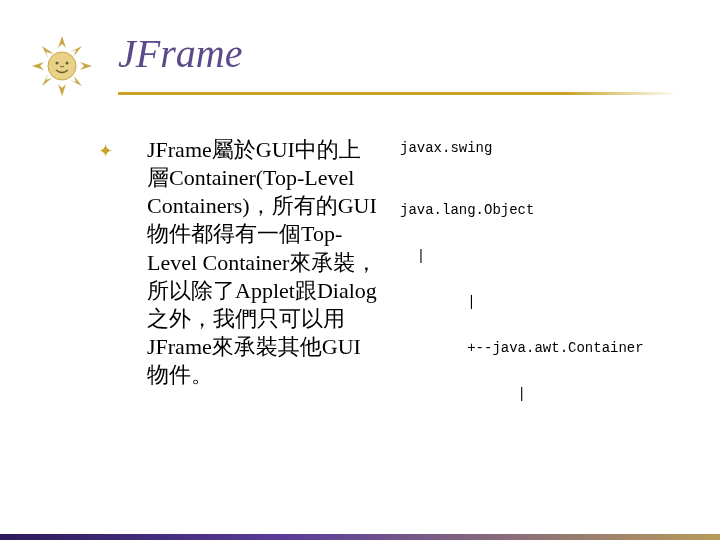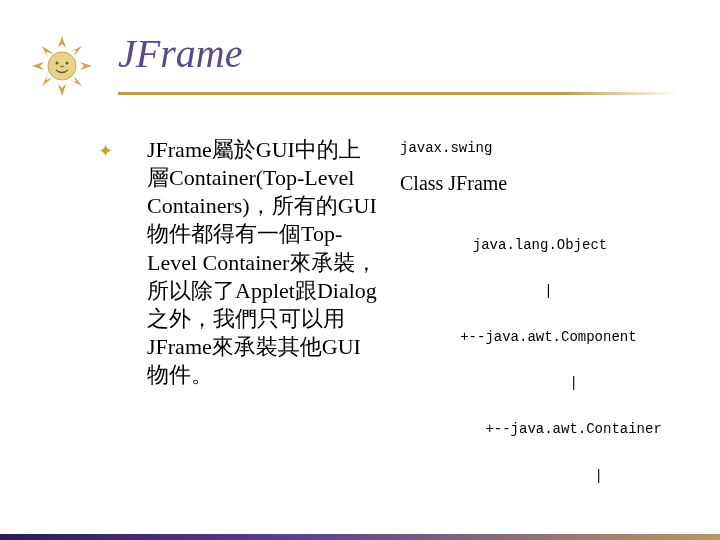--- a/index.html
+++ b/index.html
@@ -79,21 +79,20 @@
     margin: 4px 0 12px 0;
   }
   .tree {
     font-family: "Courier New", monospace;
     font-size: 14px;
     line-height: 1.1;
     white-space: pre;
   }
   .tree .node {
     white-space: pre;
-    text-align: center;
   }
   .bottom-gradient {
     position: absolute;
     left: 0;
     bottom: 0;
     width: 720px;
     height: 6px;
     background: linear-gradient(to right, #2b1a5a 0%, #5a3d9a 40%, #b79b5a 100%);
   }
 </style>
@@ -124,25 +123,23 @@
   <div class="title">JFrame</div>
   <div class="underline"></div>
 
   <div class="body-text">
     <span class="bullet-glyph">✦</span>
     <span class="bullet-text">JFrame屬於GUI中的上層Container(Top-Level Containers)，所有的GUI物件都得有一個Top-Level Container來承裝，所以除了Applet跟Dialog之外，我們只可以用JFrame來承裝其他GUI物件。</span>
   </div>
 
   <div class="diagram">
     <div class="pkg">javax.swing</div>
-    <div class="cls">Class JFrame</div>
     <div class="tree">
       <div class="node">java.lang.Object</div>
       <div class="node">  |</div>
-      <div class="node">  +--java.awt.Component</div>
       <div class="node">        |</div>
       <div class="node">        +--java.awt.Container</div>
       <div class="node">              |</div>
       
       
       
       
     </div>
   </div>
 

